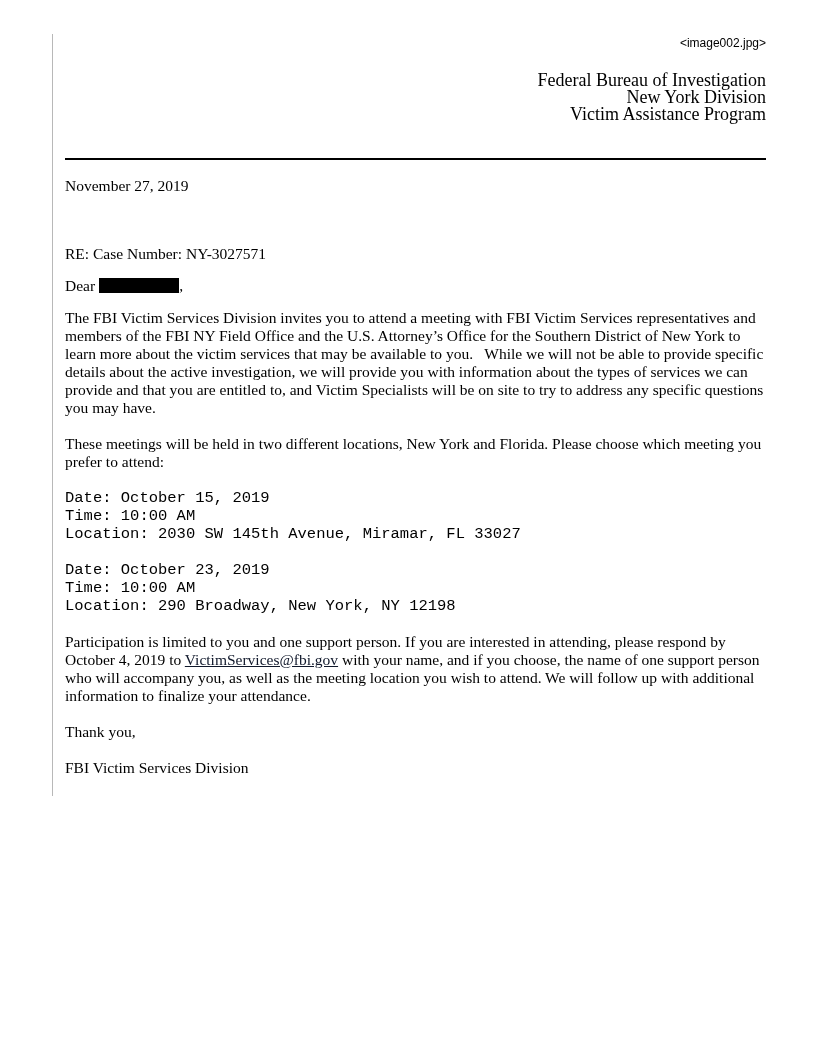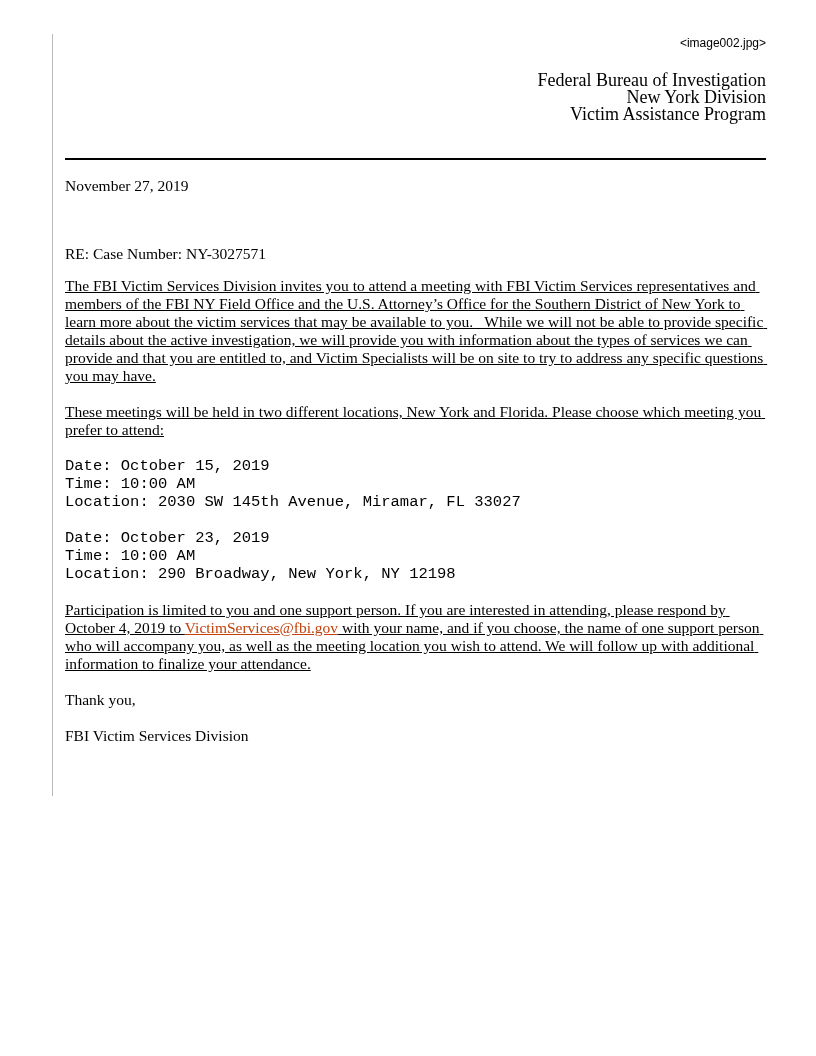--- a/index.html
+++ b/index.html
@@ -62,37 +62,36 @@
     display: inline-block;
     width: 80px;
     height: 15px;
     background: #000000;
     vertical-align: -2px;
     margin-left: 4px;
   }
   .para {
     margin: 0 0 18px 0;
     white-space: pre-wrap;
-    text-decoration: underline;
   }
   .meeting-block {
     margin: 0 0 18px 0;
   }
   .meeting-block div {
     line-height: 18px;
     font-family: Liberation Mono, monospace;
   }
   .closing {
     margin: 0 0 18px 0;
   }
   .signature {
     margin: 0;
   }
   a.email-link {
-    color: #c2410c;
+    color: #0f172a;
     text-decoration: underline;
     cursor: pointer;
   }
 </style>
 </head>
 <body>
 
 <div class="page">
   <div class="left-rule"></div>
 
@@ -105,20 +104,23 @@
       <div>New York Division</div>
       <div>Victim Assistance Program</div>
     </div>
 
     <div class="rule"></div>
 
     <div class="date-line">November 27, 2019</div>
 
     <div class="case-line">RE: Case Number: NY-3027571</div>
 
+    <div class="salutation">
+      <span>Dear</span><span class="redaction"></span><span>,</span>
+    </div>
 
     <p class="para">The FBI Victim Services Division invites you to attend a meeting with FBI Victim Services representatives and members of the FBI NY Field Office and the U.S. Attorney’s Office for the Southern District of New York to learn more about the victim services that may be available to you.   While we will not be able to provide specific details about the active investigation, we will provide you with information about the types of services we can provide and that you are entitled to, and Victim Specialists will be on site to try to address any specific questions you may have.</p>
 
     <p class="para">These meetings will be held in two different locations, New York and Florida. Please choose which meeting you prefer to attend:</p>
 
     <div class="meeting-block">
       <div>Date: October 15, 2019</div>
       <div>Time: 10:00 AM</div>
       <div>Location: 2030 SW 145th Avenue, Miramar, FL 33027</div>
     </div>

